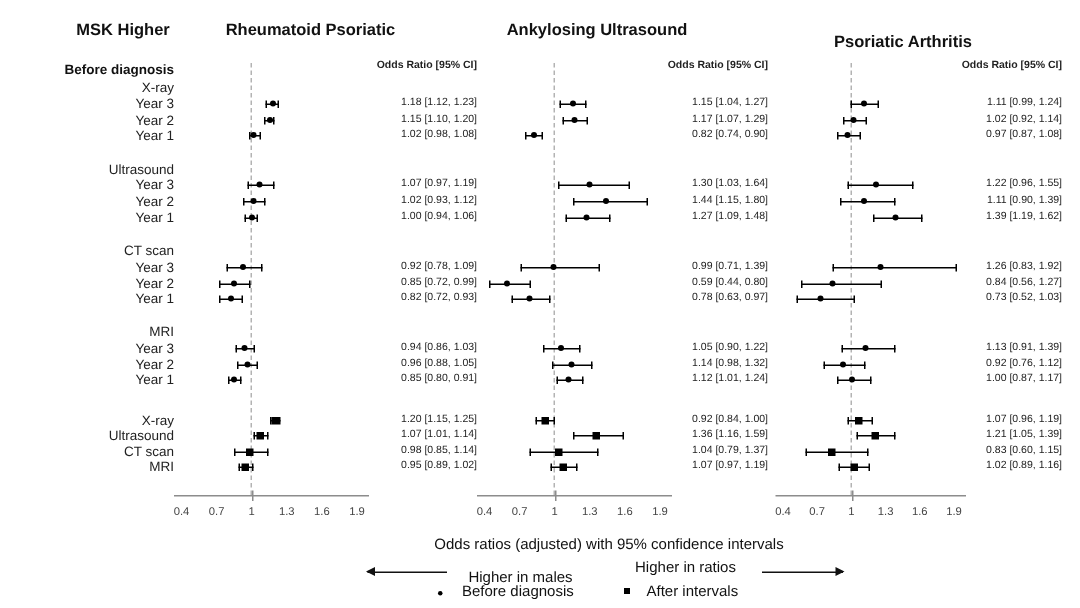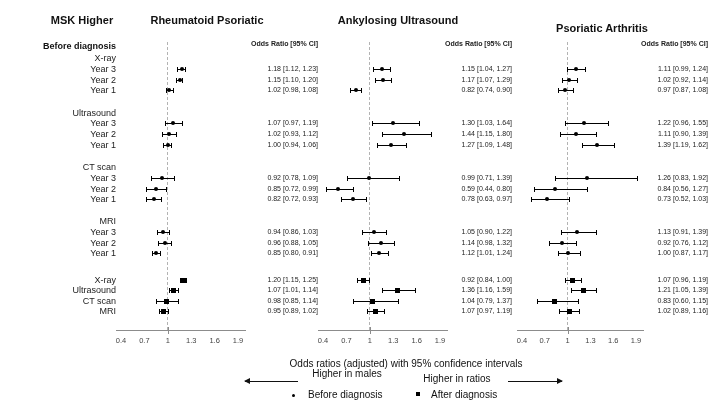--- a/index.html
+++ b/index.html
@@ -39,31 +39,31 @@
 <div class="canvas" id="plot">
 
   <div class="abs msk-title" style="left:12px;top:14px;width:140px;">MSK Higher</div>
 
   <div class="abs caption" style="left:206px;top:358px;width:400px;">Odds ratios (adjusted) with 95% confidence intervals</div>
 
   <div class="abs arrow" style="left:245px;top:377px;width:53px;">
     <span class="shaft"></span>
       <span class="head-left"></span>
   </div>
-  <div class="abs dir-label" style="left:300px;top:368px;width:94px;">Higher in males</div>
+  <div class="abs dir-label" style="left:300px;top:380px;width:94px;">Higher in males</div>
   <div class="abs dir-label" style="left:410px;top:373px;width:94px;">Higher in ratios</div>
   <div class="abs arrow" style="left:508px;top:377px;width:54px;">
     <span class="shaft"></span>
       <span class="head-right"></span>
   </div>
 
   <div class="abs marker-circle" style="left:291.5px;top:393.5px;width:3px;height:3px;"></div>
   <div class="abs legend-label" style="left:308px;top:389px;">Before diagnosis</div>
   <div class="abs marker-square" style="left:416px;top:392px;width:4px;height:4px;"></div>
-  <div class="abs legend-label" style="left:431px;top:389px;">After diagnosis</div>
+  <div class="abs legend-label" style="left:431px;top:389px;">After intervals</div>
 <div class="abs panel-title" style="left: 117px; top: 14px; width: 180px;">Rheumatoid Psoriatic</div>
     <div class="abs or-header" style="left: 208px; top: 40px; width: 110px;">Odds Ratio [95% CI]</div>
     <div class="abs ref-line" style="left: 167.3px; top: 42px; height: 288px;"></div>
     <div class="abs axis-line" style="left: 116px; top: 330px; width: 130px;"></div>
     <div class="abs axis-center-tick" style="left: 167.8px; top: 327px; height: 7px;"></div>
     <div class="abs tick-label" style="left: 111px; top: 336px; width: 20px;">0.4</div>
     <div class="abs tick-label" style="left: 134.4px; top: 336px; width: 20px;">0.7</div>
     <div class="abs tick-label" style="left: 157.8px; top: 336px; width: 20px;">1</div>
     <div class="abs tick-label" style="left: 181.2px; top: 336px; width: 20px;">1.3</div>
     <div class="abs tick-label" style="left: 204.6px; top: 336px; width: 20px;">1.6</div>

